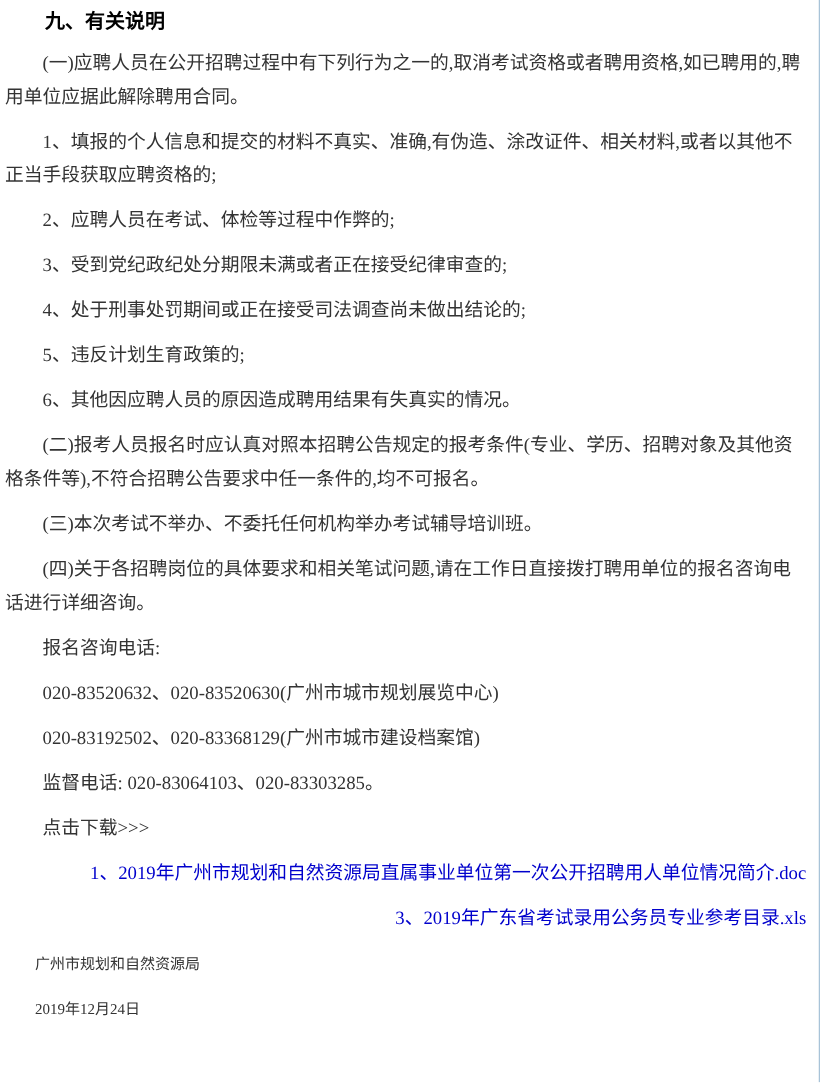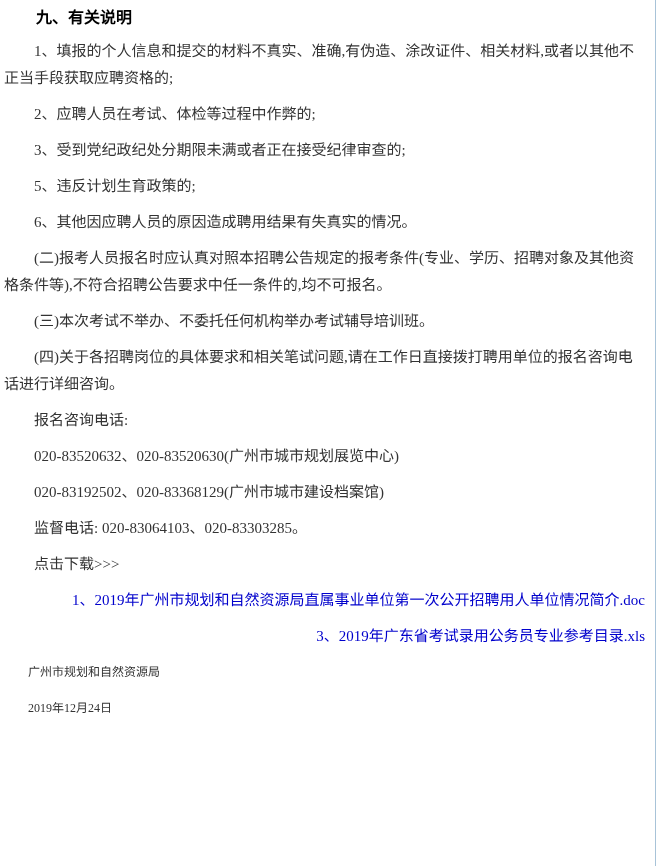--- a/index.html
+++ b/index.html
@@ -60,27 +60,29 @@
   }
 </style>
 </head>
 <body>
 
 <div class="page">
   <div class="content">
 
     <h2 class="doc-heading">九、有关说明</h2>
 
+    <p class="para">(一)应聘人员在公开招聘过程中有下列行为之一的,取消考试资格或者聘用资格,如已聘用的,聘用单位应据此解除聘用合同。</p>
 
     <p class="para">1、填报的个人信息和提交的材料不真实、准确,有伪造、涂改证件、相关材料,或者以其他不正当手段获取应聘资格的;</p>
 
     <p class="para">2、应聘人员在考试、体检等过程中作弊的;</p>
 
     <p class="para">3、受到党纪政纪处分期限未满或者正在接受纪律审查的;</p>
 
+    <p class="para">4、处于刑事处罚期间或正在接受司法调查尚未做出结论的;</p>
 
     <p class="para">5、违反计划生育政策的;</p>
 
     <p class="para">6、其他因应聘人员的原因造成聘用结果有失真实的情况。</p>
 
     <p class="para">(二)报考人员报名时应认真对照本招聘公告规定的报考条件(专业、学历、招聘对象及其他资格条件等),不符合招聘公告要求中任一条件的,均不可报名。</p>
 
     <p class="para">(三)本次考试不举办、不委托任何机构举办考试辅导培训班。</p>
 
     <p class="para">(四)关于各招聘岗位的具体要求和相关笔试问题,请在工作日直接拨打聘用单位的报名咨询电话进行详细咨询。</p>

